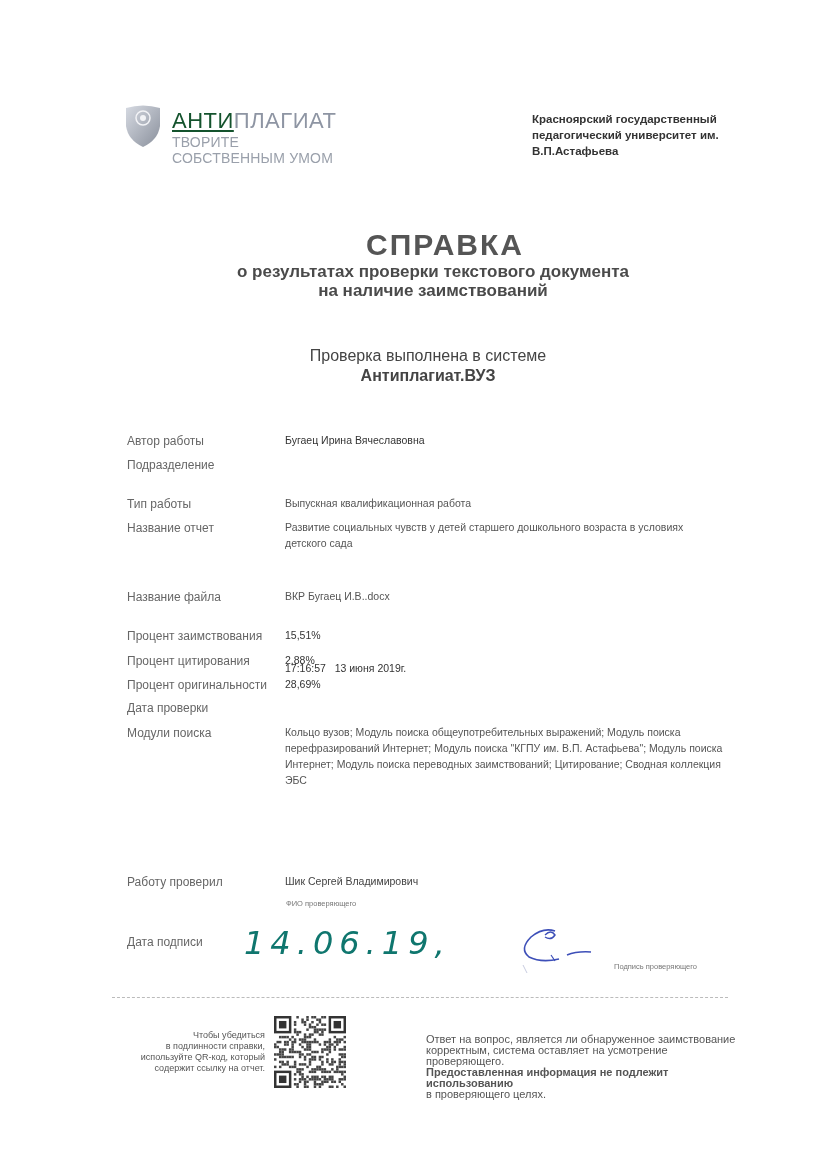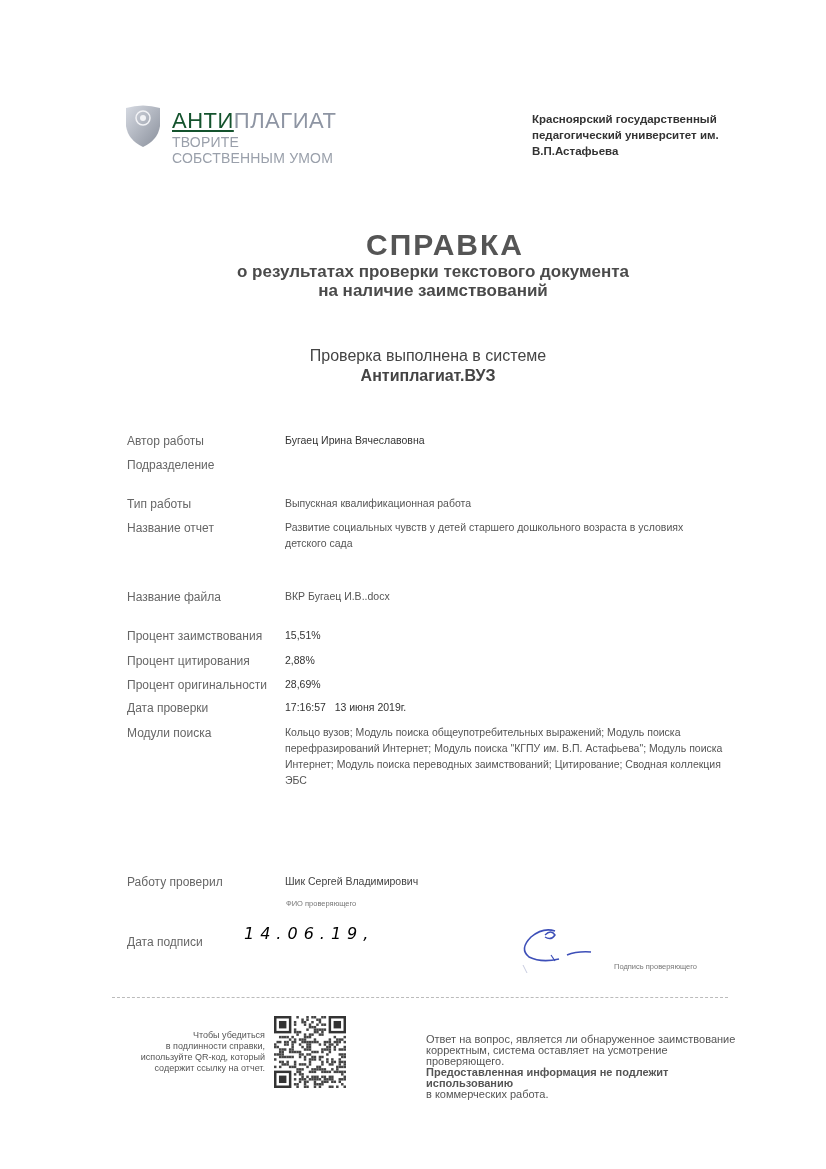--- a/index.html
+++ b/index.html
@@ -28,22 +28,22 @@
             font-size: 16px; color: #444; line-height: 20px; }
   .system .l1 { font-weight: normal; }
   .system .l2 { font-weight: bold; }
 
   
   .lbl { left: 120px; font-size: 12px; color: #666; font-family: "Liberation Sans", sans-serif; margin-left: 7px; }
   .val { left: 285px; font-size: 10.5px; color: #555; font-family: "Liberation Sans", sans-serif; line-height: 16px; width: 440px; }
   .val.bold { font-weight: normal; color: #333; }
 
   .small-note { font-size: 7.5px; color: #777; font-family: "Liberation Sans", sans-serif; }
-  .hand { font-family: "DejaVu Sans", sans-serif; color: #000000; font-style: italic;
-          font-size: 16px; letter-spacing: 6px; font-weight: normal; }
+  .hand { font-family: "DejaVu Sans", sans-serif; color: #0f766e; font-style: italic;
+          font-size: 32px; letter-spacing: 6px; font-weight: normal; }
 
   .divider { left: 112px; top: 997px; width: 616px; height: 0; border-top: 1px dashed #bbb; }
 
   .foot-left { left: 115px; top: 1030px; width: 150px; font-size: 9px; line-height: 11px; color: #555;
                font-family: "Liberation Sans", sans-serif; text-align: right; }
   .qr { left: 274px; top: 1016px; width: 72px; height: 72px; }
   .foot-right { left: 426px; top: 1034px; width: 310px; font-size: 11px; line-height: 11px; color: #555;
                 font-family: "Liberation Sans", sans-serif; }
   .foot-right .em { font-weight: bold; color: #555; }
 </style>
@@ -102,21 +102,21 @@
 <div class="abs lbl" style="top:629px">Процент заимствования</div>
 <div class="abs val bold" style="top:627px">15,51%</div>
 
 <div class="abs lbl" style="top:654px">Процент цитирования</div>
 <div class="abs val bold" style="top:652px">2,88%</div>
 
 <div class="abs lbl" style="top:678px">Процент оригинальности</div>
 <div class="abs val bold" style="top:676px">28,69%</div>
 
 <div class="abs lbl" style="top:701px">Дата проверки</div>
-<div class="abs val bold" style="top:699px">
+<div class="abs val bold" style="top:660px">
   <span>17:16:57</span>&nbsp;&nbsp;&nbsp;<span>13 июня 2019г.</span>
 </div>
 
 <div class="abs lbl" style="top:726px">Модули поиска</div>
 <div class="abs val" style="top:724px; width:445px">Кольцо вузов; Модуль поиска общеупотребительных выражений; Модуль поиска перефразирований Интернет; Модуль поиска "КГПУ им. В.П. Астафьева"; Модуль поиска Интернет; Модуль поиска переводных заимствований; Цитирование; Сводная коллекция ЭБС</div>
 
 <div class="abs lbl" style="top:875px">Работу проверил</div>
 <div class="abs val" style="top:873px; color:#444">Шик Сергей Владимирович</div>
 <div class="abs small-note" style="left:286px; top:899px">ФИО проверяющего</div>
 
@@ -437,14 +437,14 @@
     <rect x="24" y="2" width="3" height="3" fill="#333"></rect>
     <rect x="0" y="22" width="7" height="7" fill="#333"></rect>
     <rect x="1" y="23" width="5" height="5" fill="#fff"></rect>
     <rect x="2" y="24" width="3" height="3" fill="#333"></rect>
   </svg>
 
 <div class="abs foot-right">
   <div>Ответ на вопрос, является ли обнаруженное заимствование</div>
   <div>корректным, система оставляет на усмотрение проверяющего.</div>
   <div class="em">Предоставленная информация не подлежит использованию</div>
-  <div>в коммерческих работа.</div>
+  <div>в проверяющего целях.</div>
 </div>
 
 </body></html>

